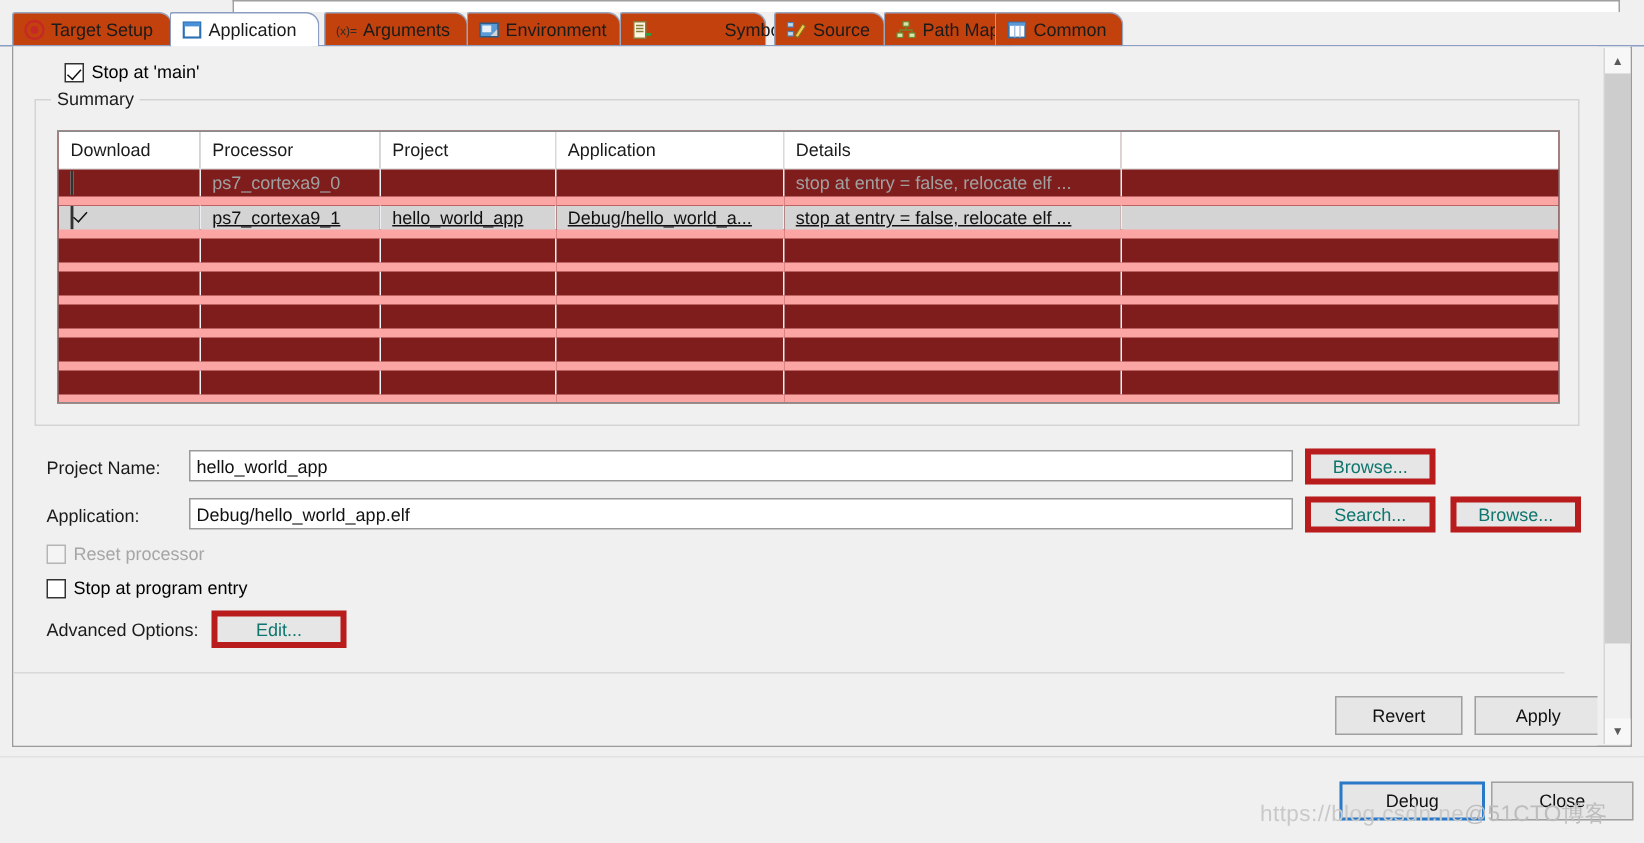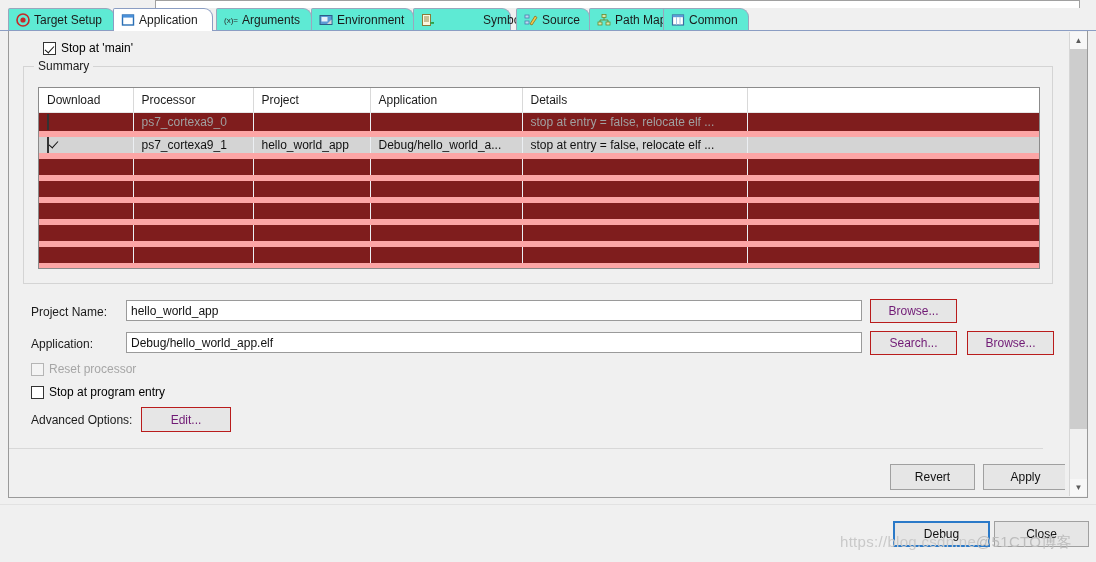--- a/index.html
+++ b/index.html
@@ -26,21 +26,21 @@
   }
   .tabbar-underline {
     position: absolute; left: 0; top: 30px; width: 1096px; height: 1px;
     background: #8b9dc3;
   }
   .tab {
     position: absolute; top: 0; height: 23px;
     display: flex; align-items: center; gap: 4px;
     padding: 0 10px 0 7px;
     font-size: 12px; color: #1b1b1b;
-    background: #5eead4;
+    background: #c2410c;
     border: 1px solid #9aa6bd;
     border-bottom: none;
     border-top-left-radius: 2px;
     border-top-right-radius: 9px;
     white-space: nowrap;
     cursor: default;
   }
   .tab.active {
     background: #ffffff;
     border-color: #8b9dc3;
@@ -134,39 +134,39 @@
     height: 22px;
     padding: 0 0 0 8px;
     font-size: 12px;
     border-right: 1px solid #eceff3;
     border-bottom: 6px solid #fca5a5;
     vertical-align: middle;
     white-space: nowrap; overflow: hidden;
   }
   table.grid td.last { border-right: none; }
   tr.row-dis td { color: #a0a0a0; }
-  tr.row-sel td { background: #d4d4d4; color: #111; }
+  tr.row-sel td { background: #d4d4d4; color: #111; text-decoration: underline; }
   tr.row-sel td.dl { background: #d4d4d4; }
   td.dl { padding-left: 8px; }
 
   
   .field-label { position: absolute; font-size: 12px; color: #1b1b1b; }
   .text-input {
     position: absolute; height: 21px;
     background: #fff; border: 1px solid #9a9a9a;
     font-family: "Liberation Sans", sans-serif; font-size: 12px;
     padding: 0 4px; color: #111;
     outline: none;
   }
   .btn {
     position: absolute; height: 24px;
     background: #e6e6e6;
-    border: 1px solid #b91c1c;
+    border: 4px solid #b91c1c;
     font-family: "Liberation Sans", sans-serif; font-size: 12px;
-    color: #701a75;
+    color: #0f766e;
     cursor: default;
     display: flex; align-items: center; justify-content: center;
     padding: 0;
   }
 
   
   .panel-sep {
     position: absolute; left: 0; right: 22px; top: 417px; height: 1px;
     background: #d8d8d8;
   }

